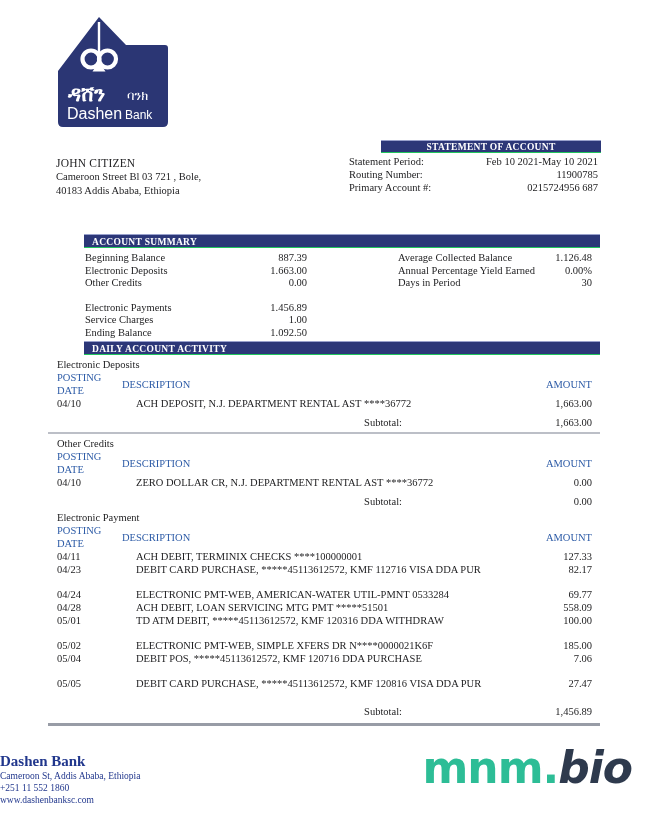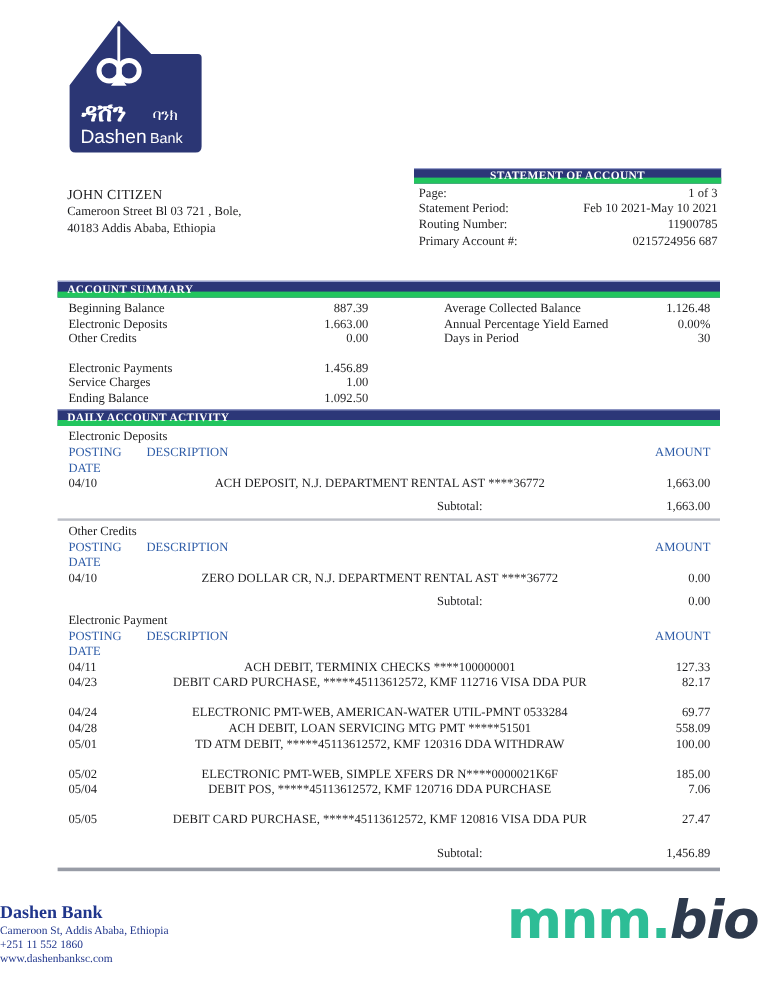--- a/index.html
+++ b/index.html
@@ -5,21 +5,21 @@
   * { margin:0; padding:0; box-sizing:border-box; }
   html,body { background:#ffffff; }
   body { font-family:"Liberation Serif", serif; }
   .page { position:relative; width:648px; height:838px; background:#ffffff; overflow:hidden; }
 
   
   .bar {
     background:var(--bar-navy,#2c3778);
     color:#ffffff; font-weight:bold; font-size:9.5px; letter-spacing:.3px;
     height:14px; line-height:12px; padding:1px 8px 0 8px;
-    border-top:1px solid #99a1cc; border-bottom:5px solid #22c55e;
+    border-top:1px solid #99a1cc; border-bottom:1px solid #22c55e;margin-left:36px;
   }
   .bar.center { text-align:center; height:13px; line-height:11px; }
 
   
   .logo { position:absolute; left:55px; top:14px; }
 
   
   .customer { position:absolute; left:56px; top:156px; color:#1d1d1f; }
   .cust-name { font-size:11.5px; font-weight:normal; letter-spacing:.2px; line-height:14px; }
   .cust-line { font-size:10.5px; line-height:13.5px; }
@@ -28,32 +28,32 @@
   .stmt { position:absolute; left:345px; top:140px; width:256px; }
   .stmt-rows { padding-top:2px; }
   .stmt-row { display:flex; justify-content:space-between; font-size:10.5px; line-height:13.2px; padding:0 3px 0 4px; color:#1d1d1f; }
 
   
   .summary { position:absolute; left:48px; top:234px; width:552px; }
   .sum-wrap { display:flex; padding:4px 8px 0 9px; }
   .sum-left { width:250px; }
   .sum-gap { width:63px; flex:none; }
   .sum-right { flex:1; }
-  .sum-row { display:flex; justify-content:space-between; font-size:10.5px; line-height:12.6px; color:#1d1d1f; }
+  .sum-row { display:flex; justify-content:space-between; font-size:10.5px; line-height:12.6px; color:#1d1d1f;margin-left:28px; }
   .sum-spacer { height:12px; }
 
   
   .activity { position:absolute; left:48px; top:341px; width:552px; }
   .group-name { font-size:10.5px; line-height:13px; padding-left:9px; margin-top:3px; color:#1d1d1f; }
   .t-head, .t-row { display:flex; font-size:10.5px; line-height:13px; padding:0 8px 0 9px; }
-  .t-head { color:var(--header-blue,#2e5ca7); }
+  .t-head { color:var(--header-blue,#2e5ca7);align-items:center; }
   .t-row { color:#1d1d1f; }
   .col-date { width:65px; flex:none; }
   .col-desc { flex:1; white-space:nowrap; overflow:hidden; }
-  .t-row .col-desc { padding-left:14px;text-align:center; }
+  .t-row .col-desc { padding-left:14px; }
   .col-amt { width:95px; flex:none; text-align:right; }
   .gap-before { margin-top:12px; }
   .sub-row { display:flex; justify-content:flex-end; font-size:10.5px; line-height:13px; margin-top:6px; padding:0 8px; color:#1d1d1f; }
   .sub-row.sub-gap { margin-top:15px; }
   .sub-amt { width:190px; flex:none; text-align:right; }
   .divider { height:2px; background:#bcbfc7; margin:3px 0 2px 0; }
   .divider-thick { height:3px; background:#989ca6; margin-top:5px; }
 
   
   .footer { position:absolute; left:0; top:752px; width:648px; text-align:left; color:var(--footer-navy,#20368c); }
@@ -87,24 +87,20 @@
   <div class="customer">
     <div class="cust-name">JOHN CITIZEN</div>
     <div class="cust-line">Cameroon Street Bl 03 721 , Bole,</div>
     <div class="cust-line">40183 Addis Ababa, Ethiopia</div>
   </div>
 
   <div class="stmt">
     <div class="bar center">STATEMENT OF ACCOUNT</div>
     <div class="stmt-rows" id="stmt-rows">
         <div class="stmt-row">
-          <span class="s-label">Page:</span>
-          <span class="s-value">1 of 3</span>
-        </div>
-        <div class="stmt-row">
           <span class="s-label">Statement Period:</span>
           <span class="s-value">Feb 10 2021-May 10 2021</span>
         </div>
         <div class="stmt-row">
           <span class="s-label">Routing Number:</span>
           <span class="s-value">11900785</span>
         </div>
         <div class="stmt-row">
           <span class="s-label">Primary Account #:</span>
           <span class="s-value">0215724956 687</span>

